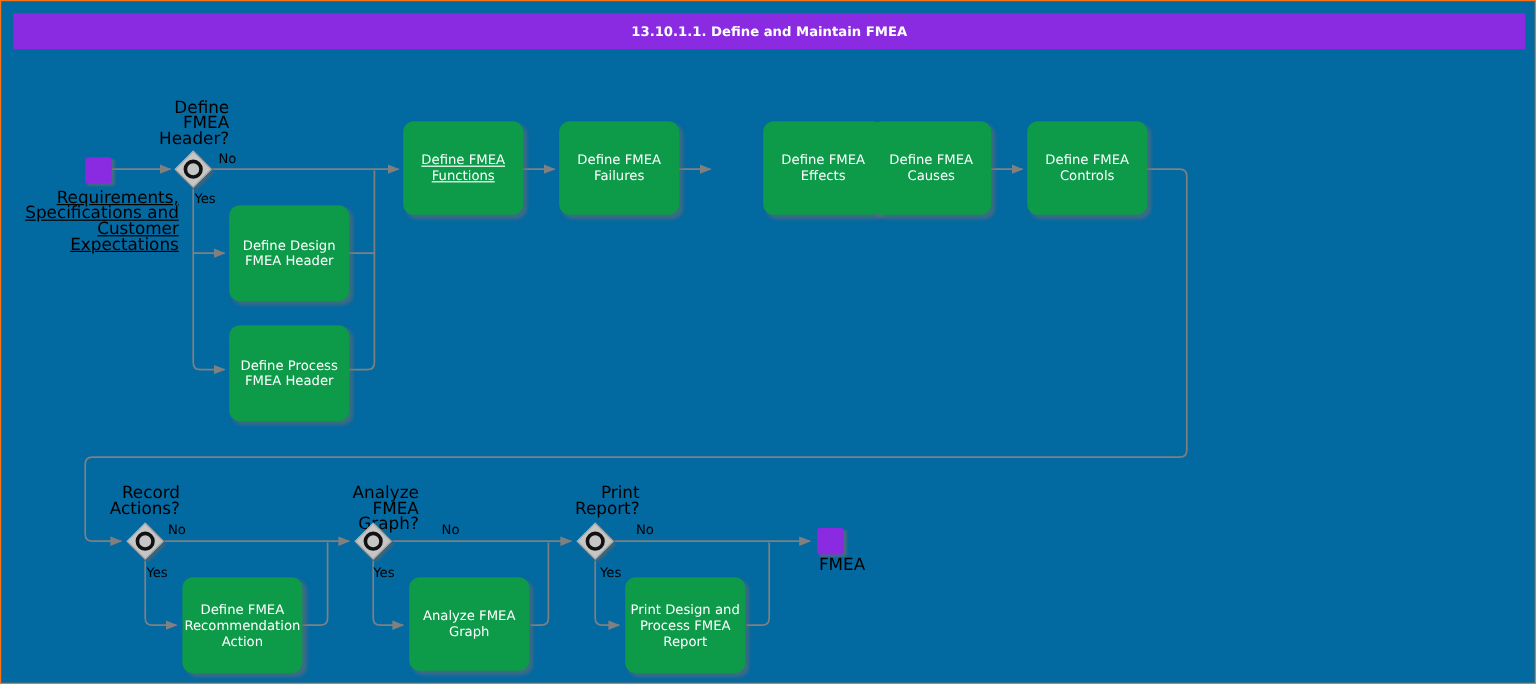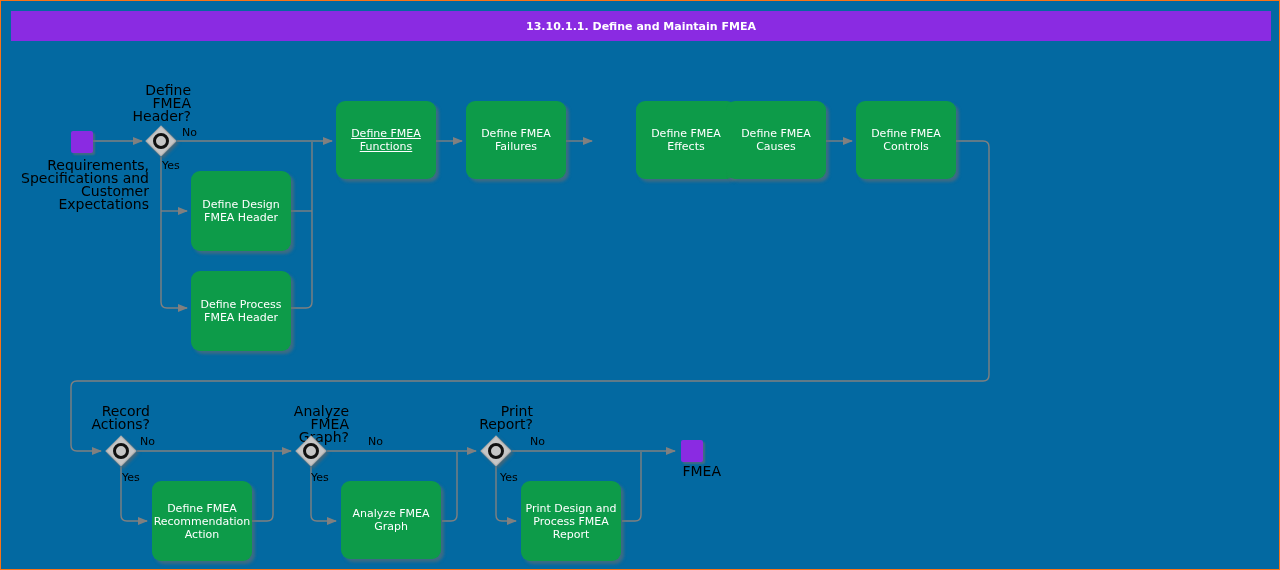--- a/index.html
+++ b/index.html
@@ -130,21 +130,21 @@
     <path class="edge" d="M 251 520 H 266 Q 272 520 272 514 V 451"></path>
     <path class="edge" d="M 326 450 H 475" marker-end="url(#arrow)"></path>
     <path class="edge" d="M 310 466 V 514 Q 310 520 316 520 H 335" marker-end="url(#arrow)"></path>
     <path class="edge" d="M 441 520 H 450 Q 456 520 456 514 V 451"></path>
     <path class="edge" d="M 511 450 H 674" marker-end="url(#arrow)"></path>
     <path class="edge" d="M 495 466 V 514 Q 495 520 501 520 H 515" marker-end="url(#arrow)"></path>
     <path class="edge" d="M 621 520 H 634 Q 640 520 640 514 V 451"></path>
   </svg>
 
   <div class="event-square" style="left:70px; top:130px;"></div>
-  <div class="node-label" style="left:8px; top:158px; width:140px;">Requirements, Specifications and Customer Expectations</div>
+  <div class="node-label" style="left:8px; top:158px; width:140px;text-decoration:underline;">Requirements, Specifications and Customer Expectations</div>
 
   <div class="event-square" style="left:680px; top:439px;"></div>
   <div class="node-label" style="left:660px; top:464px; width:60px;">FMEA</div>
 
   <div class="node-label" style="left:130px; top:83px; width:60px;">Define FMEA Header?</div>
   <div class="diamond-wrap" style="left:144px; top:124px;">
     <div class="diamond"></div>
     <div class="decision-circle"></div>
   </div>
   <div class="edge-label" style="left:181px; top:125px;">No</div>

